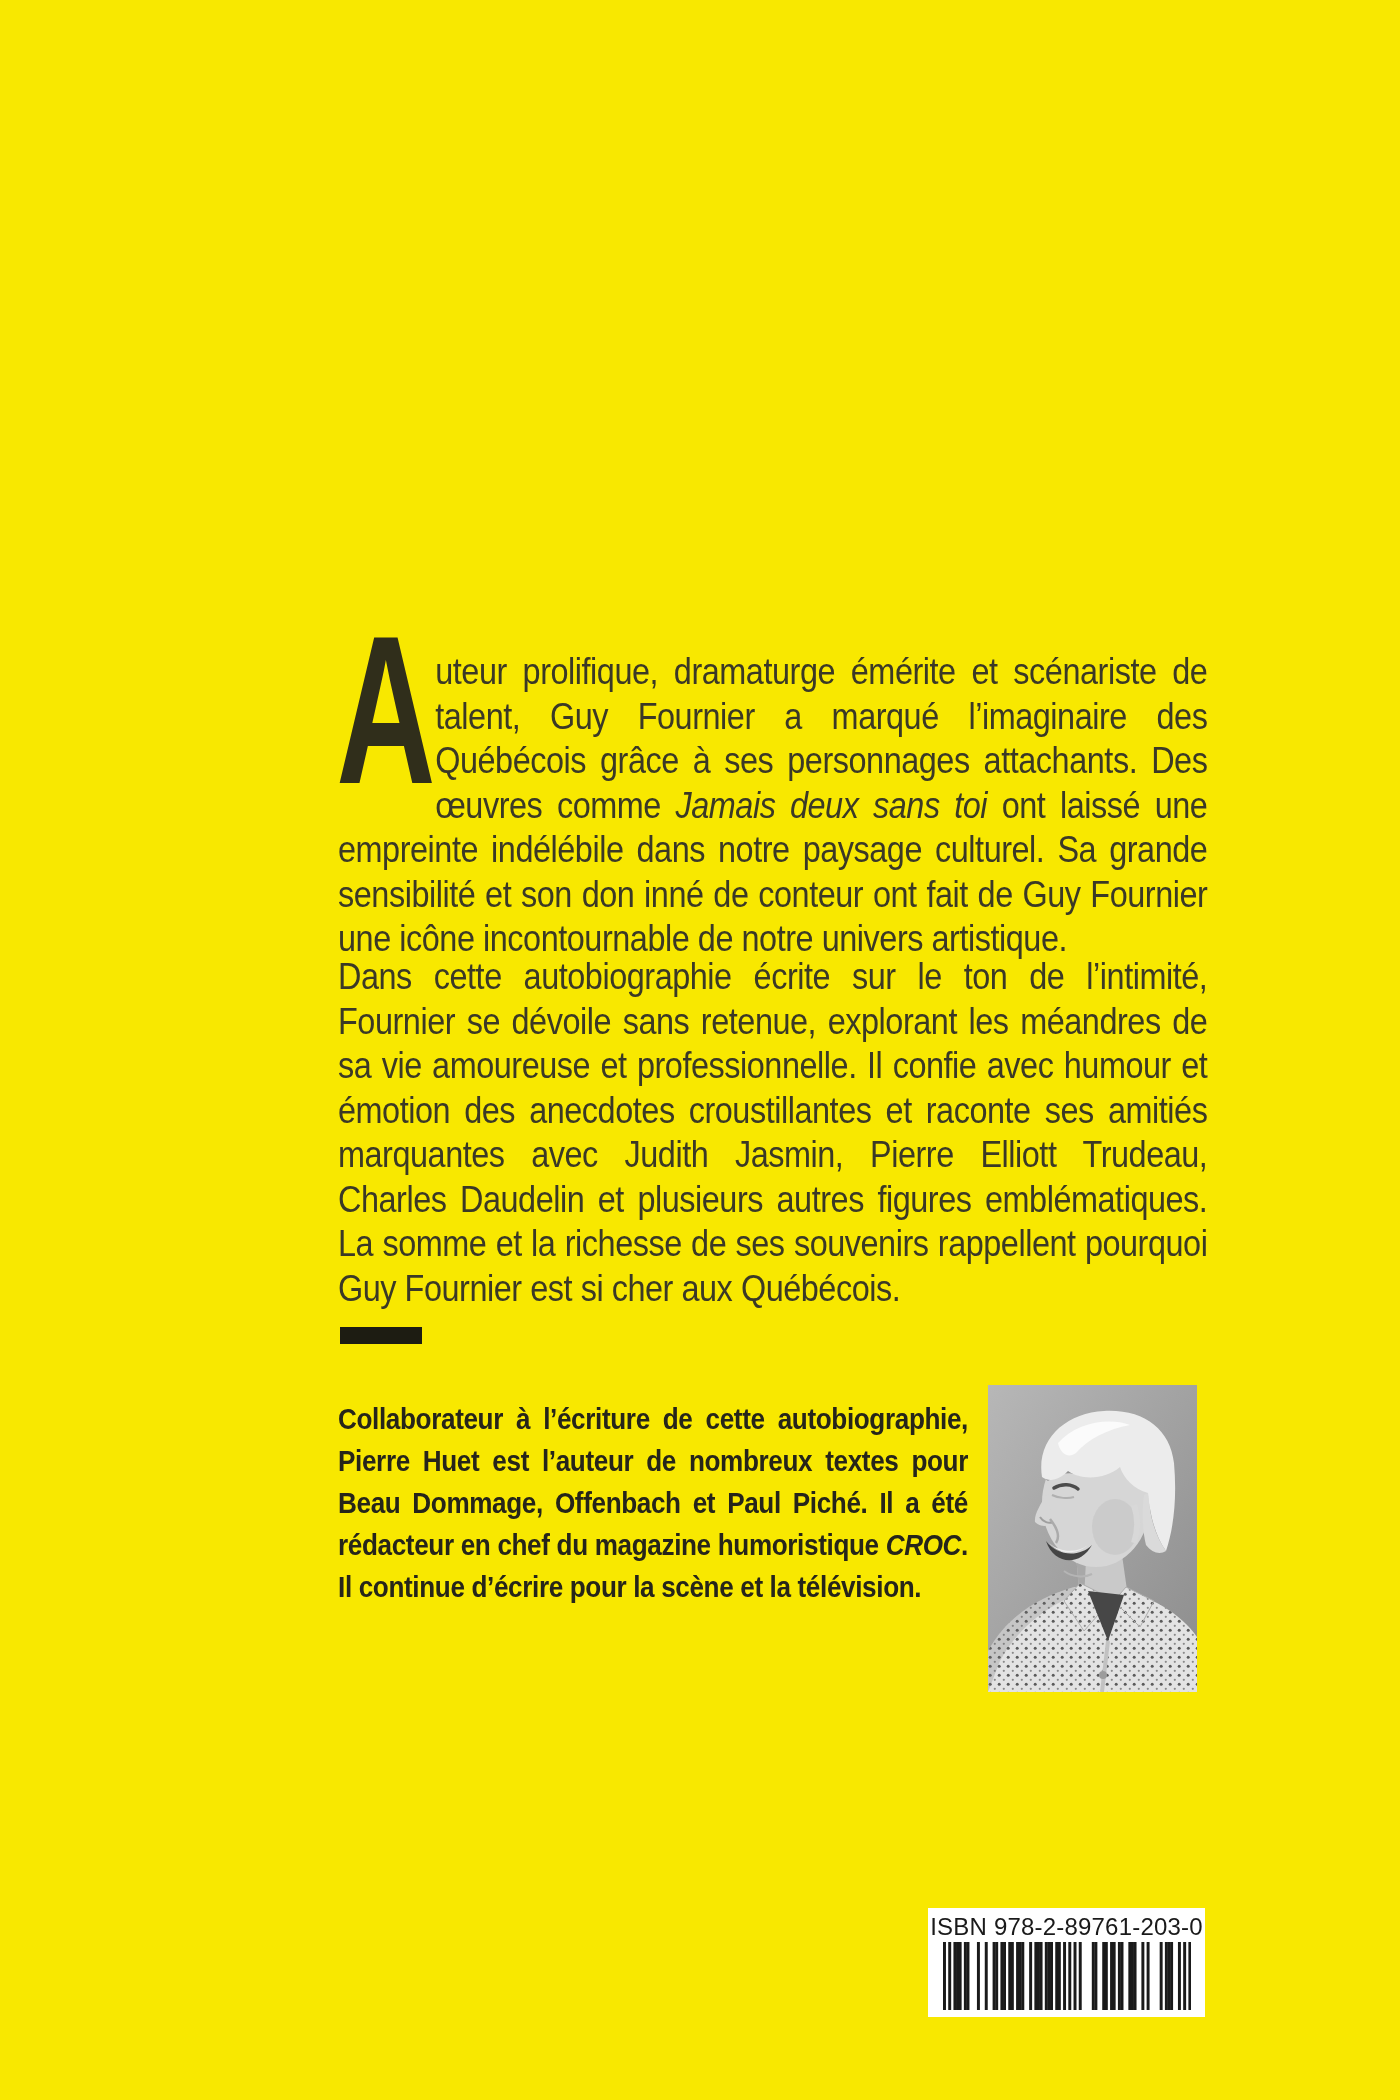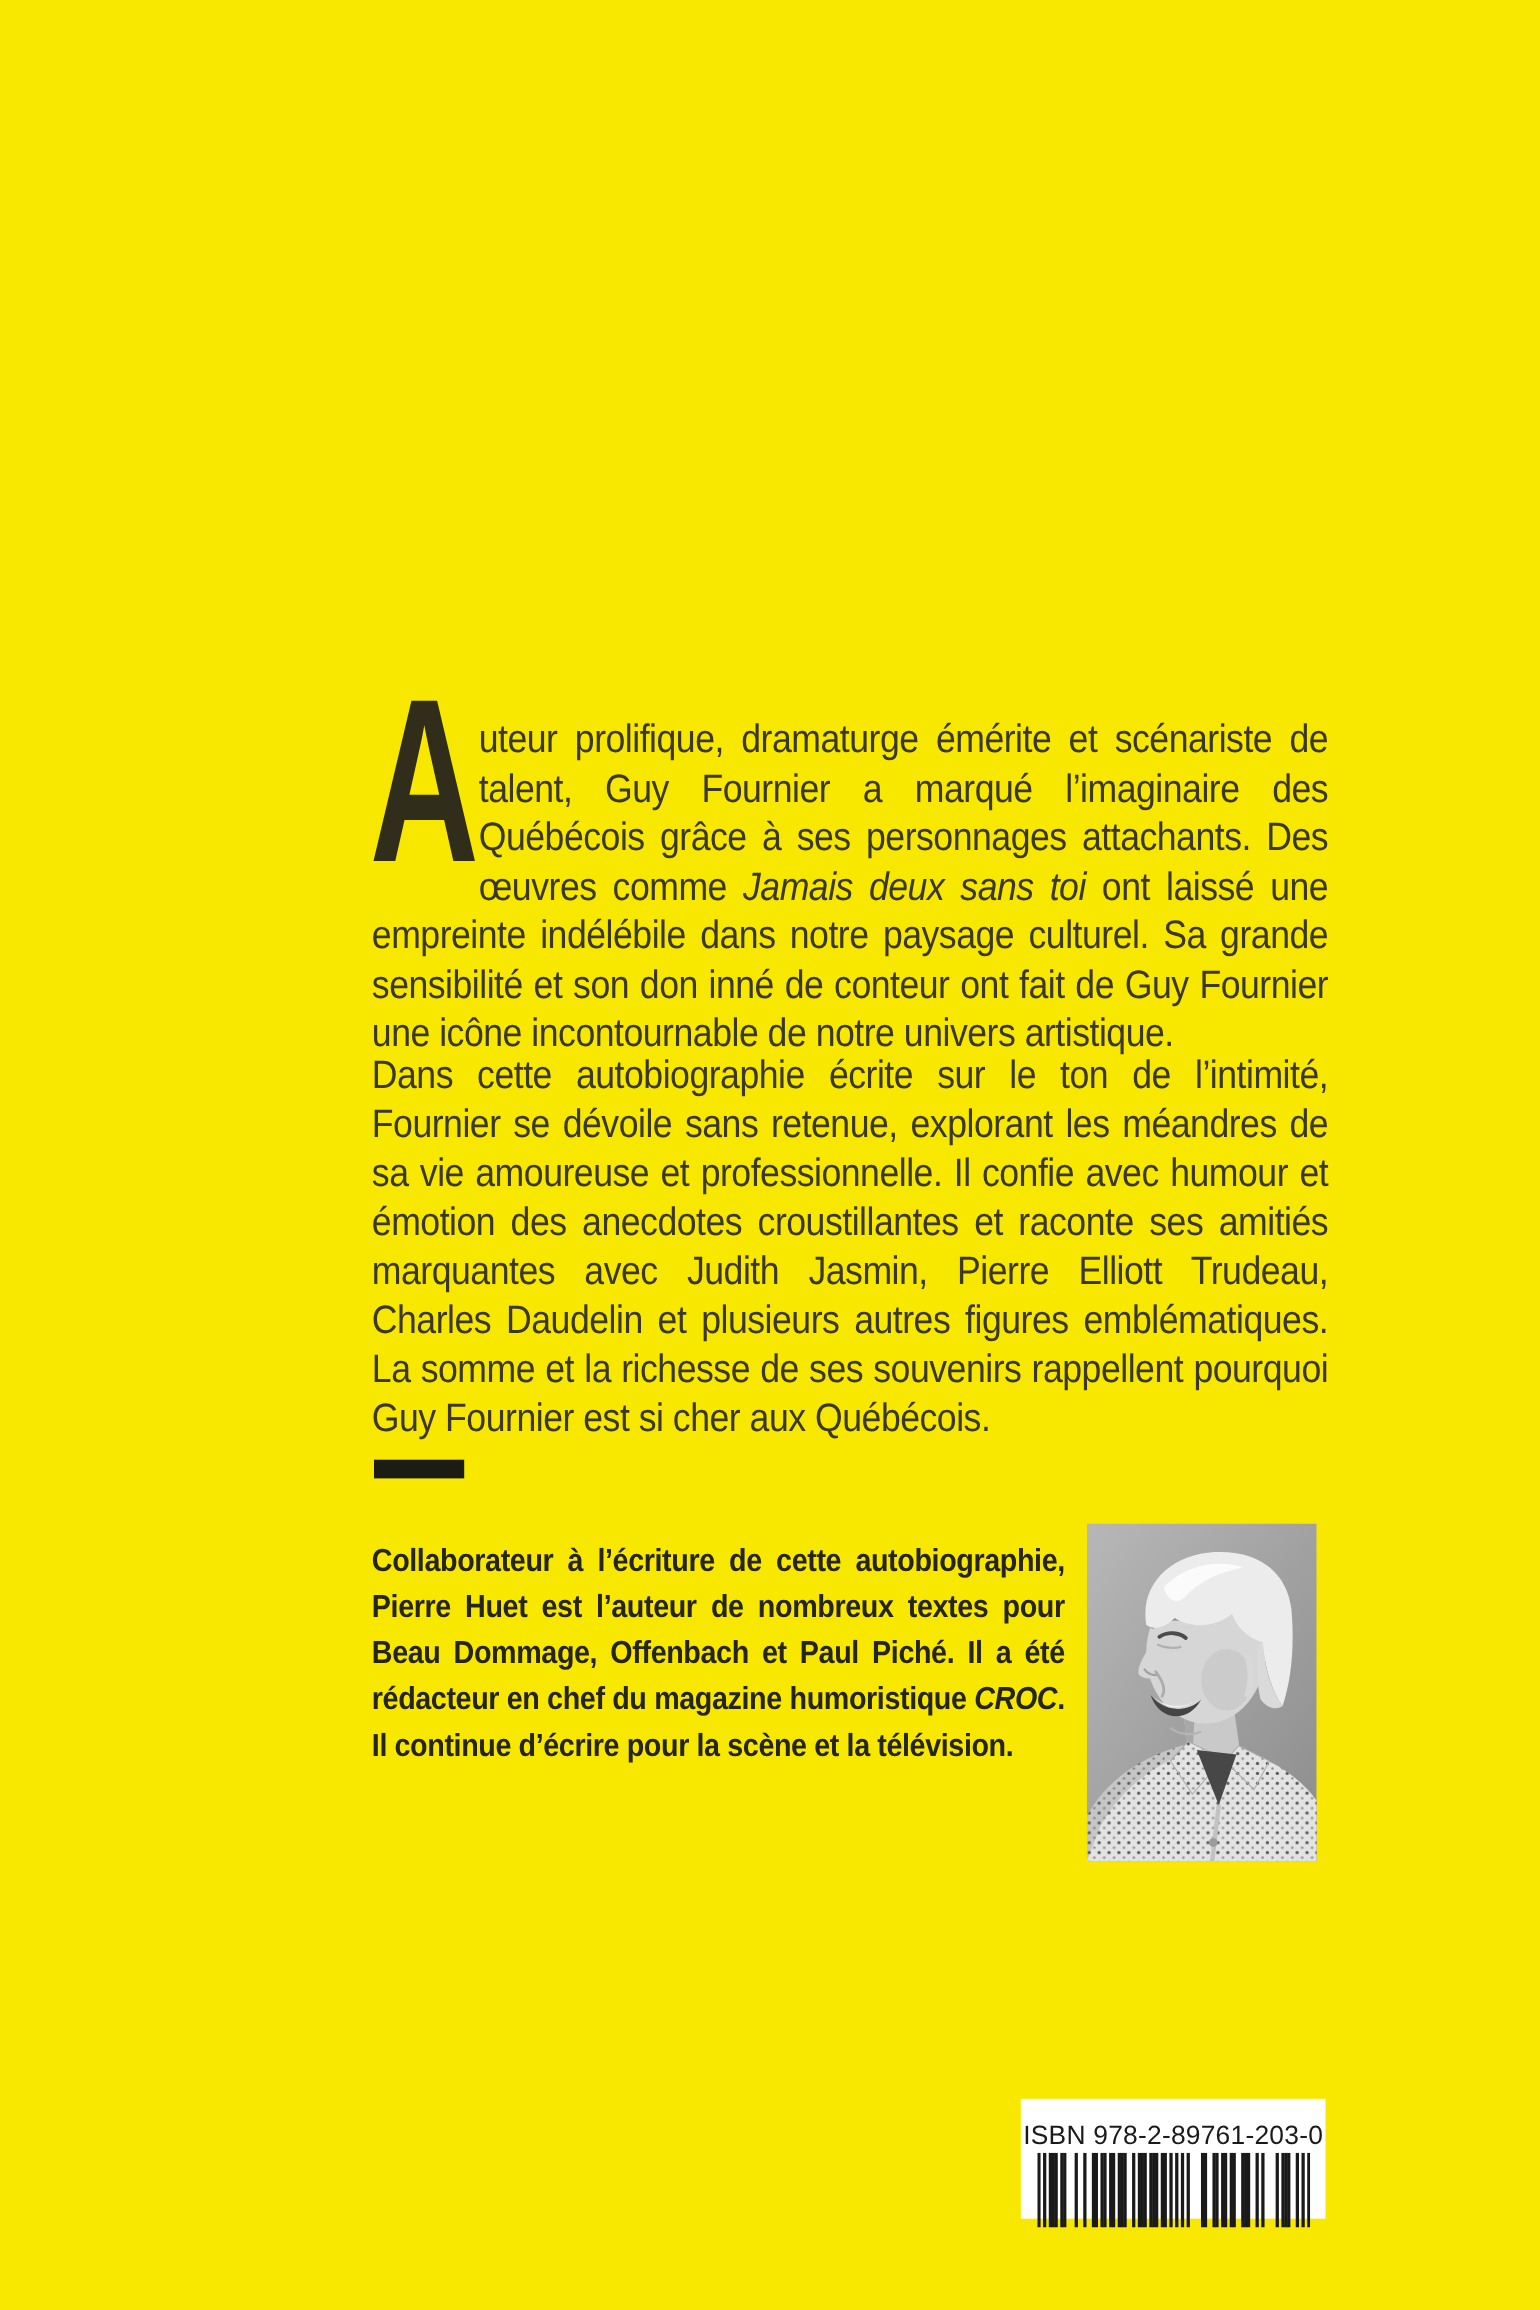--- a/index.html
+++ b/index.html
@@ -43,21 +43,21 @@
   .photo svg{display:block;width:100%;height:100%;}
   
   .logo{position:absolute;left:735px;top:1898px;width:155px;height:175px;}
   .logo svg{display:block;width:100%;height:100%;fill:var(--logo);}
   
   .isbn{
     position:absolute;left:928px;top:1908px;width:277px;height:109px;
     background:var(--isbn-box);text-align:center;
   }
   .isbn-label{
-    display:block;margin-top:20px;font-size:24px;letter-spacing:0.2px;
+    display:block;margin-top:5px;font-size:24px;letter-spacing:0.2px;
     color:var(--isbn-text);line-height:28px;
   }
   .isbn svg{display:block;margin:1px auto 0;}
 </style>
 </head>
 <body>
 
 <div class="canvas">
 
   <div class="synopsis" id="para1">

